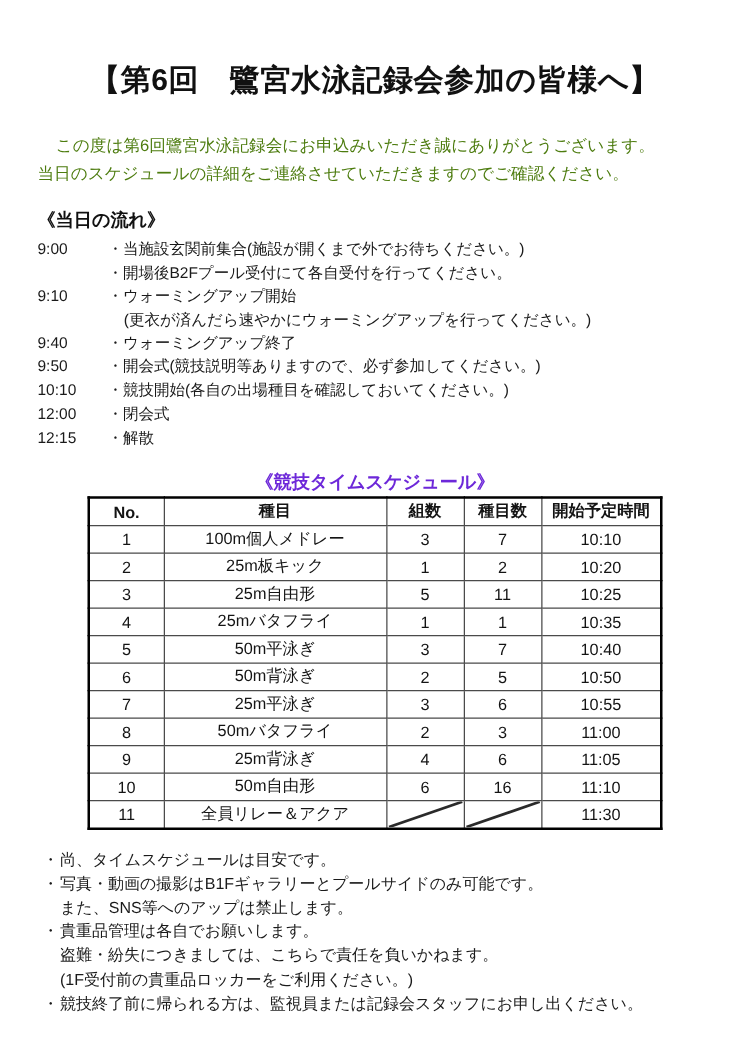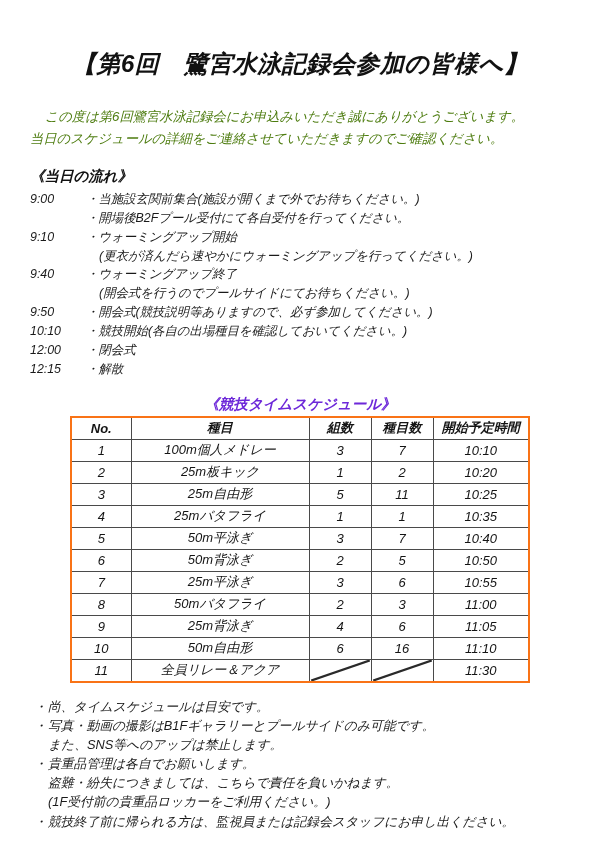--- a/index.html
+++ b/index.html
@@ -14,21 +14,20 @@
     color: #1a1a1a;
     -webkit-font-smoothing: antialiased;
     overflow: hidden;
   }
   .page {
     position: relative;
     width: 600px;
     height: 849px;
     box-sizing: border-box;
     padding: 0 30px;
-    font-style: italic;
   }
 
   
   .doc-title {
     text-align: center;
     font-size: 24px;
     font-weight: bold;
     letter-spacing: 0.5px;
     margin: 0;
     padding-top: 48px;
@@ -106,21 +105,21 @@
     font-weight: normal;
     color: #141414;
     overflow: hidden;
     white-space: nowrap;
   }
   table.schedule th {
     font-weight: bold;
   }
   
   table.schedule {
-    border: 2px solid #f97316;
+    border: 2px solid #000000;
   }
   table.schedule tr:first-child th { border-top: none; }
   table.schedule tr:last-child td { border-bottom: none; }
   table.schedule tr td:first-child,
   table.schedule tr th:first-child { border-left: none; }
   table.schedule tr td:last-child,
   table.schedule tr th:last-child { border-right: none; }
 
   .col-no     { width: 60px; }
   .col-event  { width: 178px; }
@@ -186,24 +185,20 @@
         <div class="flow-time">9:10</div>
         <div class="flow-text">・ウォーミングアップ開始</div>
       </div>
       <div class="flow-row">
         <div class="flow-time"></div>
         <div class="flow-text sub">(更衣が済んだら速やかにウォーミングアップを行ってください。)</div>
       </div>
       <div class="flow-row">
         <div class="flow-time">9:40</div>
         <div class="flow-text">・ウォーミングアップ終了</div>
-      </div>
-      <div class="flow-row">
-        <div class="flow-time"></div>
-        <div class="flow-text sub">(開会式を行うのでプールサイドにてお待ちください。)</div>
       </div>
       <div class="flow-row">
         <div class="flow-time">9:50</div>
         <div class="flow-text">・開会式(競技説明等ありますので、必ず参加してください。)</div>
       </div>
       <div class="flow-row">
         <div class="flow-time">10:10</div>
         <div class="flow-text">・競技開始(各自の出場種目を確認しておいてください。)</div>
       </div>
       <div class="flow-row">

